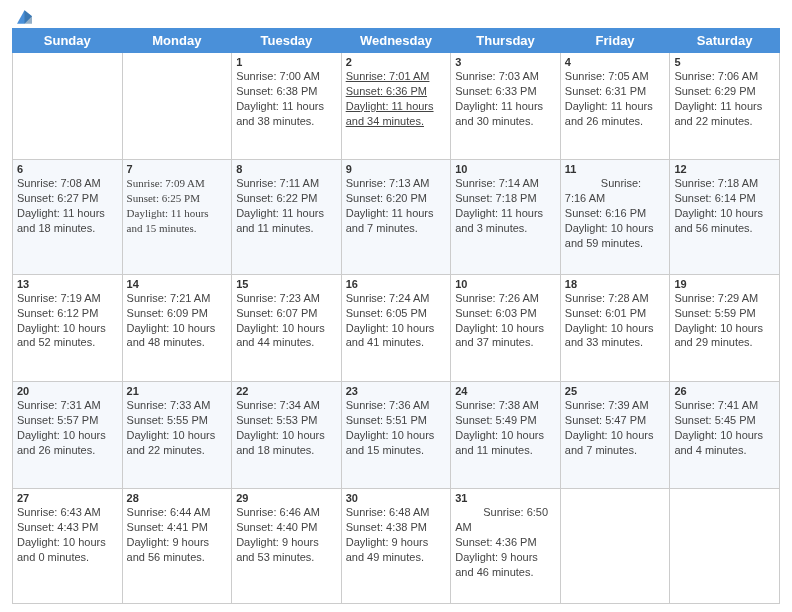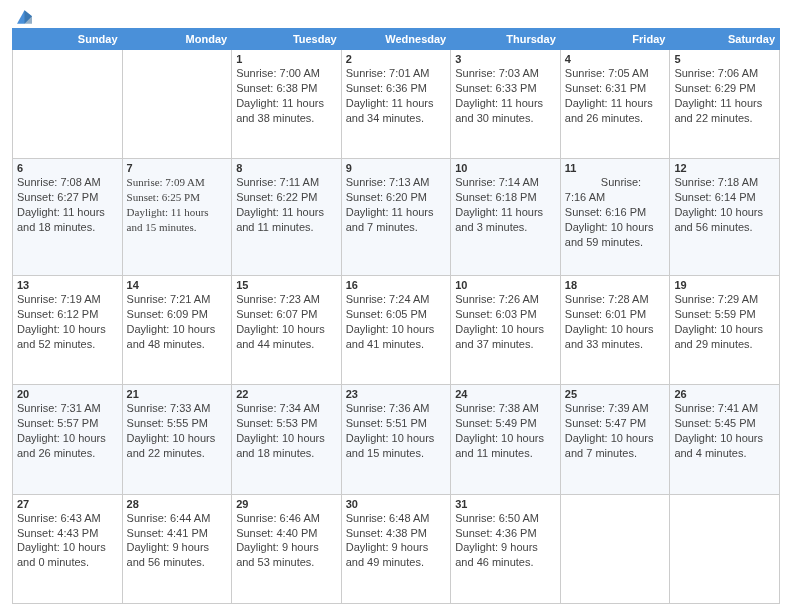--- a/index.html
+++ b/index.html
@@ -44,25 +44,25 @@
     .calendar {
       flex: 1;
       border: 1px solid #ccc;
       border-collapse: collapse;
       width: 100%;
       table-layout: fixed;
     }
     .calendar th {
       background-color: #4a90d9;
       color: #fff;
-      font-size: 11px;
+      font-size: 13px;
       font-weight: bold;
       padding: 4px 4px;
       border: 1px solid #4a90d9;
-      text-align: right;
+      text-align: center;
     }
     .calendar td {
       border: 1px solid #ccc;
       vertical-align: top;
       padding: 3px 4px;
       font-size: 9px;
       color: #333;
       height: 88px;
     }
     .day-num {
@@ -123,21 +123,21 @@
         </tr>
     </thead>
     <tbody id="calendar-body">
     <tr class="row-norm">
           <td class="empty"></td>
           <td class="empty"></td>
           <td><span class="day-num">1</span><span class="day-info" style="white-space: pre-line;">Sunrise: 7:00 AM
 Sunset: 6:38 PM
 Daylight: 11 hours
 and 38 minutes.</span></td>
-          <td><span class="day-num">2</span><span class="day-info" style="white-space: pre-line;">Sunrise: 7:01 AM
+          <td><span class="day-num">2</span><span class="day-info" style="white-space: pre-line; text-decoration: underline;">Sunrise: 7:01 AM
 Sunset: 6:36 PM
 Daylight: 11 hours
 and 34 minutes.</span></td>
           <td><span class="day-num">3</span><span class="day-info" style="white-space: pre-line;">Sunrise: 7:03 AM
 Sunset: 6:33 PM
 Daylight: 11 hours
 and 30 minutes.</span></td>
           <td><span class="day-num">4</span><span class="day-info" style="white-space: pre-line;">Sunrise: 7:05 AM
 Sunset: 6:31 PM
 Daylight: 11 hours
@@ -158,21 +158,21 @@
 and 15 minutes.</span></td>
           <td><span class="day-num">8</span><span class="day-info" style="white-space: pre-line;">Sunrise: 7:11 AM
 Sunset: 6:22 PM
 Daylight: 11 hours
 and 11 minutes.</span></td>
           <td><span class="day-num">9</span><span class="day-info" style="white-space: pre-line;">Sunrise: 7:13 AM
 Sunset: 6:20 PM
 Daylight: 11 hours
 and 7 minutes.</span></td>
           <td><span class="day-num">10</span><span class="day-info" style="white-space: pre-line;">Sunrise: 7:14 AM
-Sunset: 6:18 PM
+Sunset: 7:18 PM
 Daylight: 11 hours
 and 3 minutes.</span></td>
           <td><span class="day-num">11</span><span class="day-info" style="white-space: pre-line; margin-left: 36px;">Sunrise: 7:16 AM
 Sunset: 6:16 PM
 Daylight: 10 hours
 and 59 minutes.</span></td>
           <td><span class="day-num">12</span><span class="day-info" style="white-space: pre-line;">Sunrise: 7:18 AM
 Sunset: 6:14 PM
 Daylight: 10 hours
 and 56 minutes.</span></td>
@@ -247,21 +247,21 @@
 Daylight: 9 hours
 and 56 minutes.</span></td>
           <td><span class="day-num">29</span><span class="day-info" style="white-space: pre-line;">Sunrise: 6:46 AM
 Sunset: 4:40 PM
 Daylight: 9 hours
 and 53 minutes.</span></td>
           <td><span class="day-num">30</span><span class="day-info" style="white-space: pre-line;">Sunrise: 6:48 AM
 Sunset: 4:38 PM
 Daylight: 9 hours
 and 49 minutes.</span></td>
-          <td><span class="day-num">31</span><span class="day-info" style="white-space: pre-line;">Sunrise: 6:50 AM
+          <td><span class="day-num">31</span><span class="day-info" style="white-space: pre-line; margin-left: 28px;">Sunrise: 6:50 AM
 Sunset: 4:36 PM
 Daylight: 9 hours
 and 46 minutes.</span></td>
           <td class="empty"></td>
           <td class="empty"></td>
         </tr>
       </tbody>
   </table>
 </div>
 

